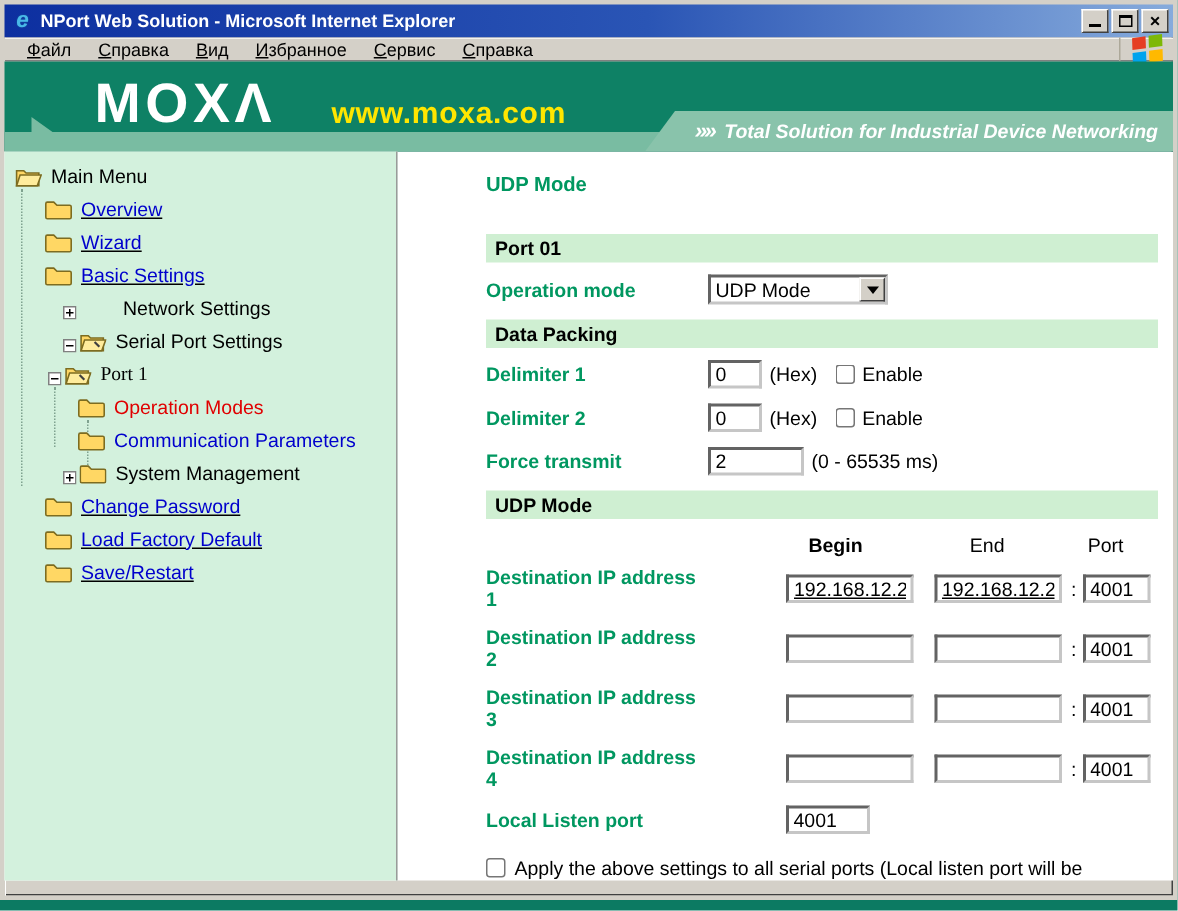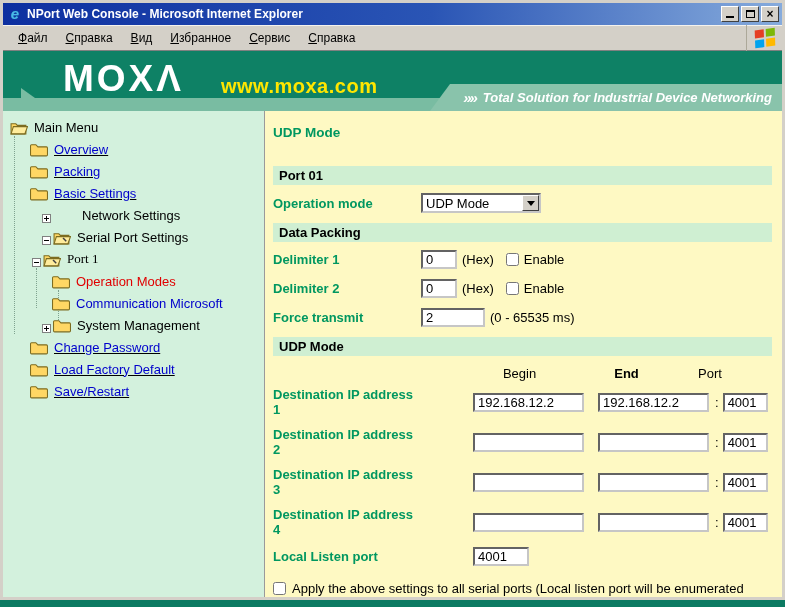--- a/index.html
+++ b/index.html
@@ -38,21 +38,21 @@
     border:1px solid; border-color:#fff #404040 #404040 #fff;
     display:flex; align-items:center; justify-content:center;
     color:#000; font-size:10px; font-weight:bold; line-height:10px;
     cursor:default;
   }
   .glyph-min { width:8px; height:7px; border-bottom:2px solid #000; }
   .glyph-max { width:9px; height:8px; border:1px solid #000; border-top:2px solid #000; }
   .glyph-close { font-size:12px; font-weight:bold; line-height:10px; }
   
   .menubar {
-    height:26px; background:#D4D0C8;
+    height:16px; background:#D4D0C8;
     display:flex; align-items:stretch;
     box-shadow: inset 0 -1px 0 #808080, inset 0 1px 0 #f4f2ee;
   }
   .menu-items { display:flex; align-items:center; flex:1; padding-left:6px; }
   .menu-item {
     font-size:12px; color:#000; padding:3px 9px; cursor:default;
   }
   .menu-item::first-letter { text-decoration:underline; }
   .winflag-box {
     width:36px; display:flex; align-items:center; justify-content:center;
@@ -90,21 +90,21 @@
     position:absolute; right:0; bottom:0; width:352px; height:27px;
     background:#89C3AB;
     clip-path:polygon(20px 0,100% 0,100% 100%,0 100%);
     display:flex; align-items:center; justify-content:flex-end;
     padding-right:10px;
     color:#fff; font-style:italic; font-weight:bold; font-size:13px;
     white-space:nowrap;
   }
   .tag-chevrons { margin-right:7px; font-size:15px; letter-spacing:-2px; }
   
-  .client { display:flex; height:486px; background:#fef9c3; }
+  .client { display:flex; height:486px; background:#ffffff;gap:41px; }
   .sidebar {
     width:262px; background:#D3F1DD;
     border-right:1px solid #9a9a9a;
     padding-top:5px; position:relative;
     font-size:13px; flex-shrink:0;
   }
   .tree { position:relative; }
   .guide { position:absolute; border-left:1px dotted #7fa28f; width:0; }
   .g1 { left:11px; top:20px; height:198px; }
   .g2 { left:33px; top:152px; height:40px; }
@@ -118,71 +118,71 @@
   .spacer { flex-shrink:0; display:inline-block; }
   .ficon { width:18px; height:15px; flex-shrink:0; }
   
   .ind-root { padding-left:7px; }
   .ind-1 { padding-left:27px;text-decoration:underline; }
   .ind-1e { padding-left:11px;margin-left:28px; }      
   .ind-2e { padding-left:29px;font-family:Liberation Serif, serif; }     
   .ind-3 { padding-left:49px; }      
   .ebox + .ficon, .ebox + .spacer { margin-left:2px; }
   
-  .main { flex:1; padding:14px 10px 0 8px; font-size:13px; color:#000; overflow:hidden; }
+  .main { flex:1; padding:14px 10px 0 8px; font-size:13px; color:#000; overflow:hidden;margin-left:10px; }
   .page-title { color:#009760; font-weight:bold; font-size:13.5px; margin-bottom:26px; }
   .bar {
     background:#CFEFD2; font-weight:bold; padding:2px 6px; height:19px;
     margin-bottom:8px;
   }
   .frow { display:flex; align-items:center; margin:7px 0 10px 0; }
   .flabel { width:148px; color:#009760; font-weight:bold; flex-shrink:0; }
   .flabel-wide { width:200px; color:#009760; font-weight:bold; flex-shrink:0; line-height:15px; }
   .flabel-wide span { display:inline-block; width:145px; }
   input[type=text] {
     height:19px; font-size:13px; font-family:inherit; padding:1px 3px;
     border:2px solid; border-color:#636363 #c6c6c6 #c6c6c6 #636363;
     background:#fff;
   }
   .w-del { width:36px; } .w-force { width:64px; }
-  .w-ip { width:111px; } .w-port { width:45px; } .w-listen { width:56px; }
+  .w-ip { width:85px;text-decoration:underline; } .w-port { width:45px; } .w-listen { width:56px; }
   .suffix { margin-left:5px; }
   input[type=checkbox] { width:13px; height:13px; margin:0 5px 0 12px; }
   .sel {
     width:120px; height:20px; display:flex; align-items:center;
     border:2px solid; border-color:#636363 #c6c6c6 #c6c6c6 #636363;
     background:#fff; cursor:default;
   }
   .sel-text { flex:1; padding-left:3px; }
   .sel-btn {
     width:17px; height:100%; background:#D4D0C8;
     border:1px solid; border-color:#fff #404040 #404040 #fff;
     display:flex; align-items:center; justify-content:center;
   }
   .sel-arrow { width:0; height:0; border-left:4px solid transparent;
     border-right:4px solid transparent; border-top:5px solid #000; }
   .colhdr { display:flex; margin:10px 0 6px 0; }
   .colhdr .c { text-align:center; }
-  .c-sp { width:200px; } .c-begin { width:93px; } .c-gap { width:14px; }
-  .c-end { width:93px;font-weight:bold; } .c-port { width:74px; }
+  .c-sp { width:200px; } .c-begin { width:93px;font-weight:bold; } .c-gap { width:14px; }
+  .c-end { width:93px; } .c-port { width:74px; }
   .iprow { display:flex; align-items:center; margin-bottom:10px; }
   .iprow .gap14 { width:14px; }
   .iprow .colon { padding:0 4px 0 6px; }
   .apply-row { display:flex; align-items:flex-start; margin-top:14px; line-height:18px; }
   .apply-row input[type=checkbox] { margin:2px 6px 0 0; }
   .apply-text { max-width:460px; }
 </style>
 </head>
 <body>
 
 <div class="window">
 
   <div class="titlebar">
     <span class="ie-icon">e</span>
-    <span class="title-text">NPort Web Console - Microsoft Internet Explorer</span>
+    <span class="title-text">NPort Web Solution - Microsoft Internet Explorer</span>
     <span class="winbtn">
         <span class="glyph-min"></span>
       </span>
     <span class="winbtn">
         <span class="glyph-max"></span>
       </span>
     <span class="winbtn">
         <span class="glyph-close">×</span>
       </span>
   </div>
@@ -242,21 +242,21 @@
           </span>
           <span class="lbl">Overview</span>
         </div>
 
         <div class="tree-row t-link ind-1">
           <span class="ficon">
             <svg width="18" height="15" viewBox="0 0 17 14">
                 <path d="M.5 3.5c0-.6.4-1 1-1h4l2 2h8c.6 0 1 .4 1 1v6.5c0 .6-.4 1-1 1h-14c-.6 0-1-.4-1-1z" fill="#FFD764" stroke="#7d6c20"></path>
               </svg>
           </span>
-          <span class="lbl">Packing</span>
+          <span class="lbl">Wizard</span>
         </div>
 
         <div class="tree-row t-link ind-1">
           <span class="ficon">
             <svg width="18" height="15" viewBox="0 0 17 14">
                 <path d="M.5 3.5c0-.6.4-1 1-1h4l2 2h8c.6 0 1 .4 1 1v6.5c0 .6-.4 1-1 1h-14c-.6 0-1-.4-1-1z" fill="#FFD764" stroke="#7d6c20"></path>
               </svg>
           </span>
           <span class="lbl">Basic Settings</span>
         </div>
@@ -315,21 +315,21 @@
           </span>
           <span class="lbl">Operation Modes</span>
         </div>
 
         <div class="tree-row t-link ind-3">
           <span class="ficon">
             <svg width="18" height="15" viewBox="0 0 17 14">
                 <path d="M.5 3.5c0-.6.4-1 1-1h4l2 2h8c.6 0 1 .4 1 1v6.5c0 .6-.4 1-1 1h-14c-.6 0-1-.4-1-1z" fill="#FFD764" stroke="#7d6c20"></path>
               </svg>
           </span>
-          <span class="lbl">Communication Microsoft</span>
+          <span class="lbl">Communication Parameters</span>
         </div>
 
         <div class="tree-row t-black ind-1e">
           <span class="ebox">
             <svg width="9" height="9" viewBox="0 0 9 9">
                 <rect x="0.5" y="0.5" width="8" height="8" fill="#fff" stroke="#808080"></rect>
                 <line x1="2" y1="4.5" x2="7" y2="4.5" stroke="#000"></line>
                 <line x1="4.5" y1="2" x2="4.5" y2="7" stroke="#000"></line>
               </svg>
           </span>

